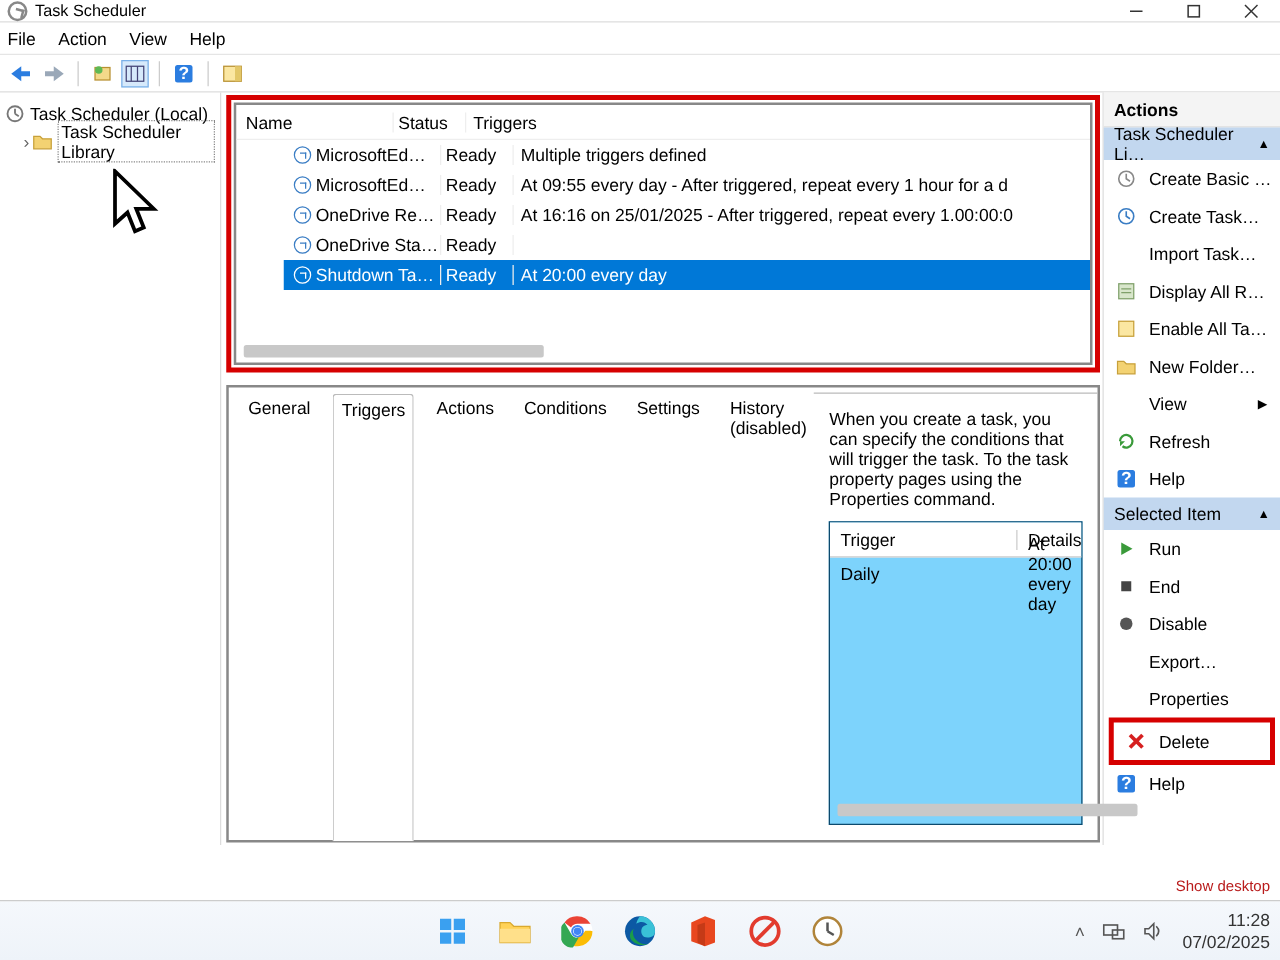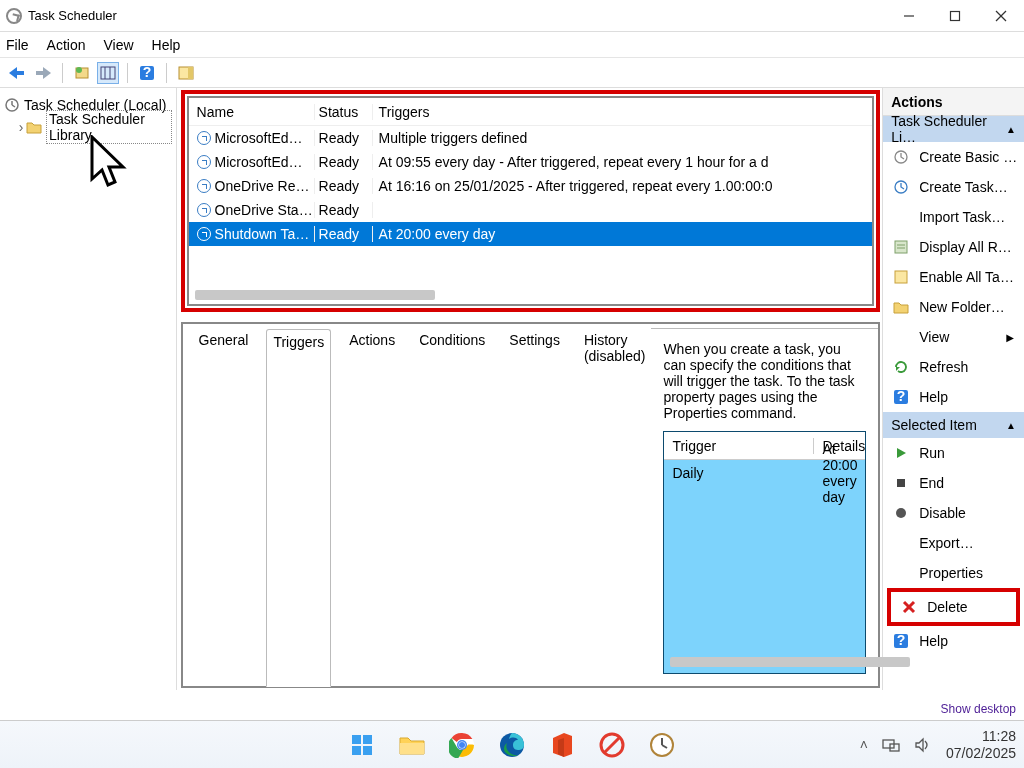--- a/index.html
+++ b/index.html
@@ -1,17 +1,17 @@
 <!DOCTYPE html>
 <html><head>
 <meta charset="utf-8">
 <style>
 * { margin:0; padding:0; box-sizing:border-box; font-family:"Segoe UI",Tahoma,sans-serif; font-size:14px; }
 body { background:#fff; width:1024px; height:768px; overflow:hidden; position:relative; }
-.titlebar { height:32px; display:flex; align-items:center; padding-left:6px; border-bottom:1px solid #ddd; }
+.titlebar { height:18px; display:flex; align-items:center; padding-left:6px; border-bottom:1px solid #ddd; }
 .titlebar .app-icon { width:16px; height:16px; border:2px solid #888; border-radius:50%; position:relative; margin-right:6px; }
 .titlebar .app-icon::after { content:""; position:absolute; width:5px; height:5px; border-top:2px solid #888; border-right:2px solid #888; top:4px; left:4px; transform:rotate(15deg); }
 .titlebar .title { flex:1; font-size:13px; }
 .winbtns { display:flex; height:100%; }
 .winbtn { width:46px; display:flex; align-items:center; justify-content:center; }
 .winbtn svg { width:12px; height:12px; }
 .menubar { height:26px; display:flex; align-items:center; padding:0 6px; gap:18px; border-bottom:1px solid #e5e5e5; }
 .menubar span { font-size:14px; }
 .toolbar { height:30px; display:flex; align-items:center; padding:0 6px; gap:4px; border-bottom:1px solid #ddd; }
 .toolbtn { width:22px; height:22px; border:1px solid transparent; display:flex; align-items:center; justify-content:center; }
@@ -24,21 +24,21 @@
 .tree-icon { width:16px; height:16px; margin-right:4px; }
 .tree-expand { width:12px; text-align:center; color:#666; }
 .tree-label.sel { border:1px dotted #888; padding:0 2px; }
 .center { flex:1; padding:2px 2px 2px 4px; display:flex; flex-direction:column; gap:10px; }
 .list-frame { border:4px solid #d60000; padding:2px; }
 .list-inner { border:2px solid #888; background:#fff; height:210px; overflow:hidden; position:relative; }
 .list-header { display:flex; height:28px; align-items:center; border-bottom:1px solid #eee; font-size:15px; }
 .col-name { width:126px; padding-left:8px; border-right:1px solid #eee; }
 .col-status { width:58px; padding-left:4px; border-right:1px solid #eee; }
 .col-trig { flex:1; padding-left:6px; }
-.list-row { display:flex; height:24px; align-items:center; font-size:15px; white-space:nowrap; overflow:hidden; }
+.list-row { display:flex; height:24px; align-items:center; font-size:15px; white-space:nowrap; overflow:hidden;margin-left:38px; }
 .list-row .col-name { display:flex; align-items:center; gap:4px; }
 .list-row.sel { background:#0078d7; color:#fff; }
 .clock-ic { width:14px; height:14px; border:1.5px solid #3a7dc4; border-radius:50%; position:relative; flex-shrink:0; }
 .clock-ic::after { content:""; position:absolute; width:4px; height:4px; border-top:1.5px solid #3a7dc4; border-right:1.5px solid #3a7dc4; top:4px; left:4px; }
 .sel .clock-ic { border-color:#fff; }
 .sel .clock-ic::after { border-color:#fff; }
 .hscroll { position:absolute; bottom:4px; left:6px; width:240px; height:10px; background:#c8c8c8; border-radius:2px; }
 .tabs-frame { border:2px solid #888; flex:1; display:flex; flex-direction:row; padding-top:4px; }
 .tabs { display:flex; gap:12px; padding-left:10px; font-size:15px; }
 .tab { padding:4px 6px; }
@@ -59,21 +59,21 @@
 .act-item .submenu { margin-left:auto; margin-right:10px; font-size:10px; }
 .act-icon { width:16px; height:16px; display:flex; align-items:center; justify-content:center; flex-shrink:0; }
 .delete-frame { border:4px solid #d60000; margin:0 4px; }
 .cursor { position:absolute; left:88px; top:135px; }
 .taskbar { position:absolute; bottom:0; left:0; right:0; height:48px; background:linear-gradient(#f5f8fc,#eef3f9); border-top:1px solid #ccc; display:flex; align-items:center; padding:0 8px; }
 .tb-left { flex:1; }
 .tb-center { display:flex; gap:22px; align-items:center; position:absolute; left:50%; transform:translateX(-50%); }
 .tb-icon { width:28px; height:28px; display:flex; align-items:center; justify-content:center; }
 .tb-right { display:flex; align-items:center; gap:14px; font-size:12px; color:#333; }
 .tb-time { text-align:right; line-height:1.2; font-size:12px; }
-.show-desk { position:absolute; right:8px; bottom:52px; font-size:12px; color:#4c1d95; }
+.show-desk { position:absolute; right:8px; bottom:52px; font-size:12px; color:#b91c1c; }
 </style>
 </head>
 <body>
 
 <div class="titlebar">
   <div class="app-icon"></div>
   <div class="title">Task Scheduler</div>
   <div class="winbtns">
     <div class="winbtn">
         <svg viewBox="0 0 12 12">

